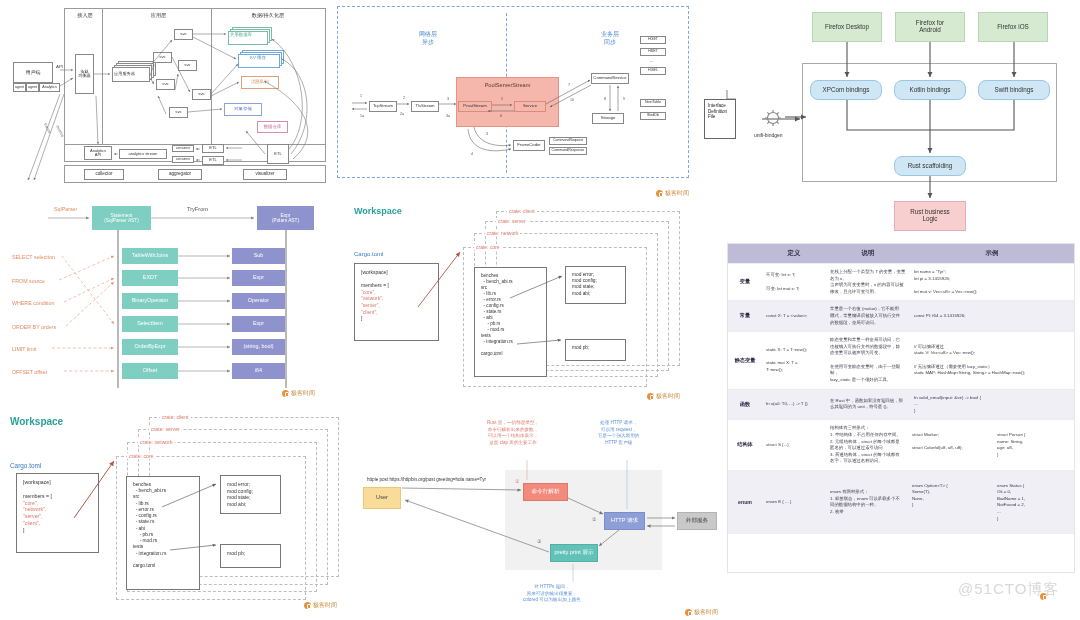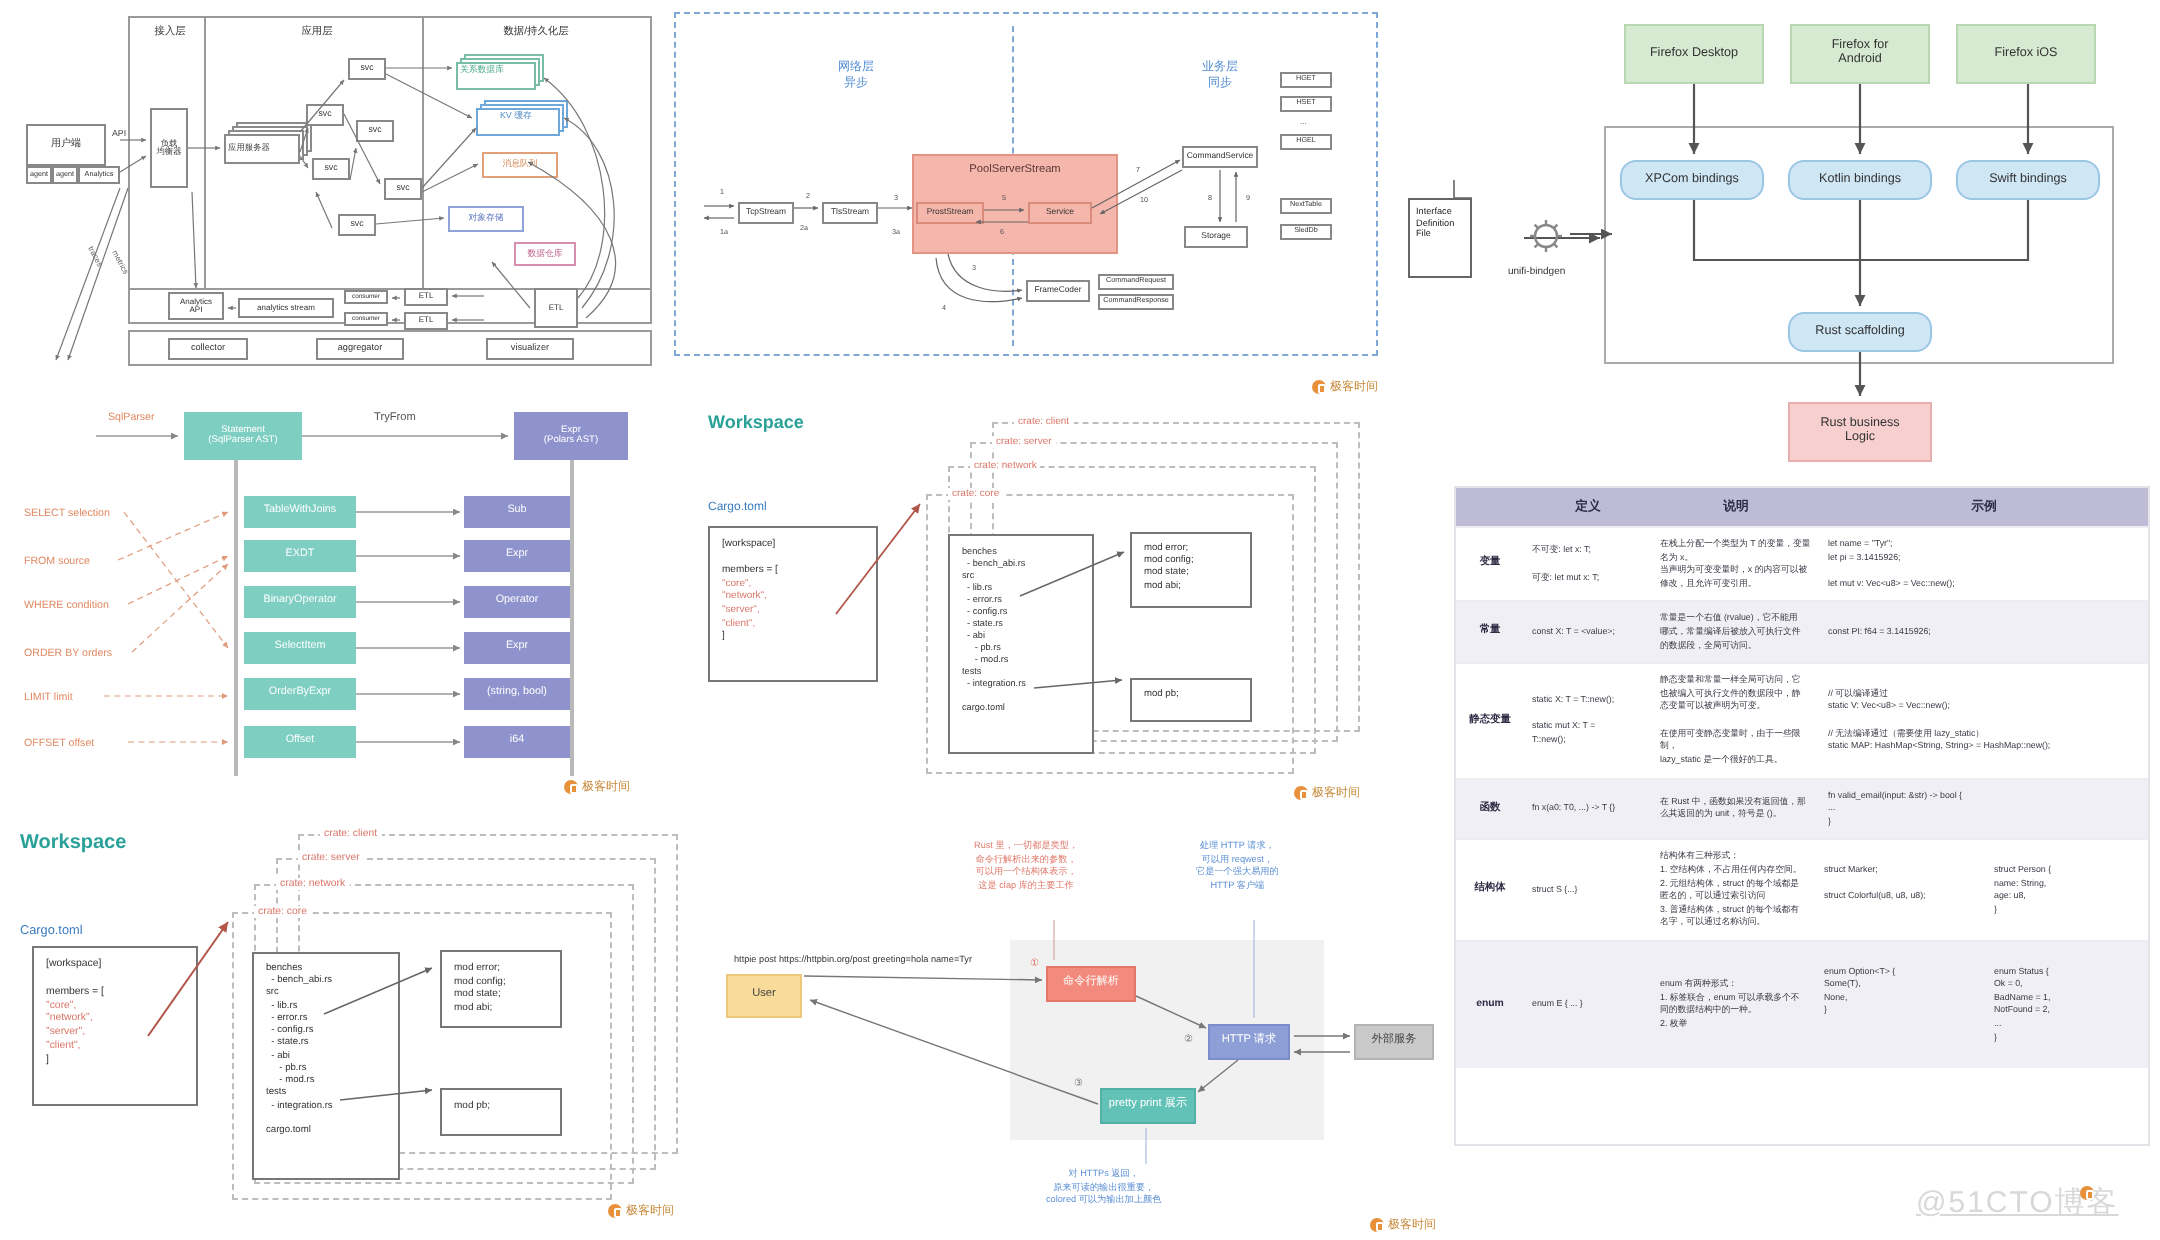--- a/index.html
+++ b/index.html
@@ -801,16 +801,16 @@
   NotFound = 2,
   ...
 }</div>
           </div>
         </td>
       </tr>
     </tbody>
   </table>
 </div>
 
-<div class="wm" style="left:958px;top:592px;text-decoration:underline;">@51CTO博客</div>
+<div class="wm" style="left:958px;top:580px;">@51CTO博客</div>
 <div class="gk" style="left:1040px;top:593px;">
   <span class="dot"></span>
 </div>
 
 </body></html>

